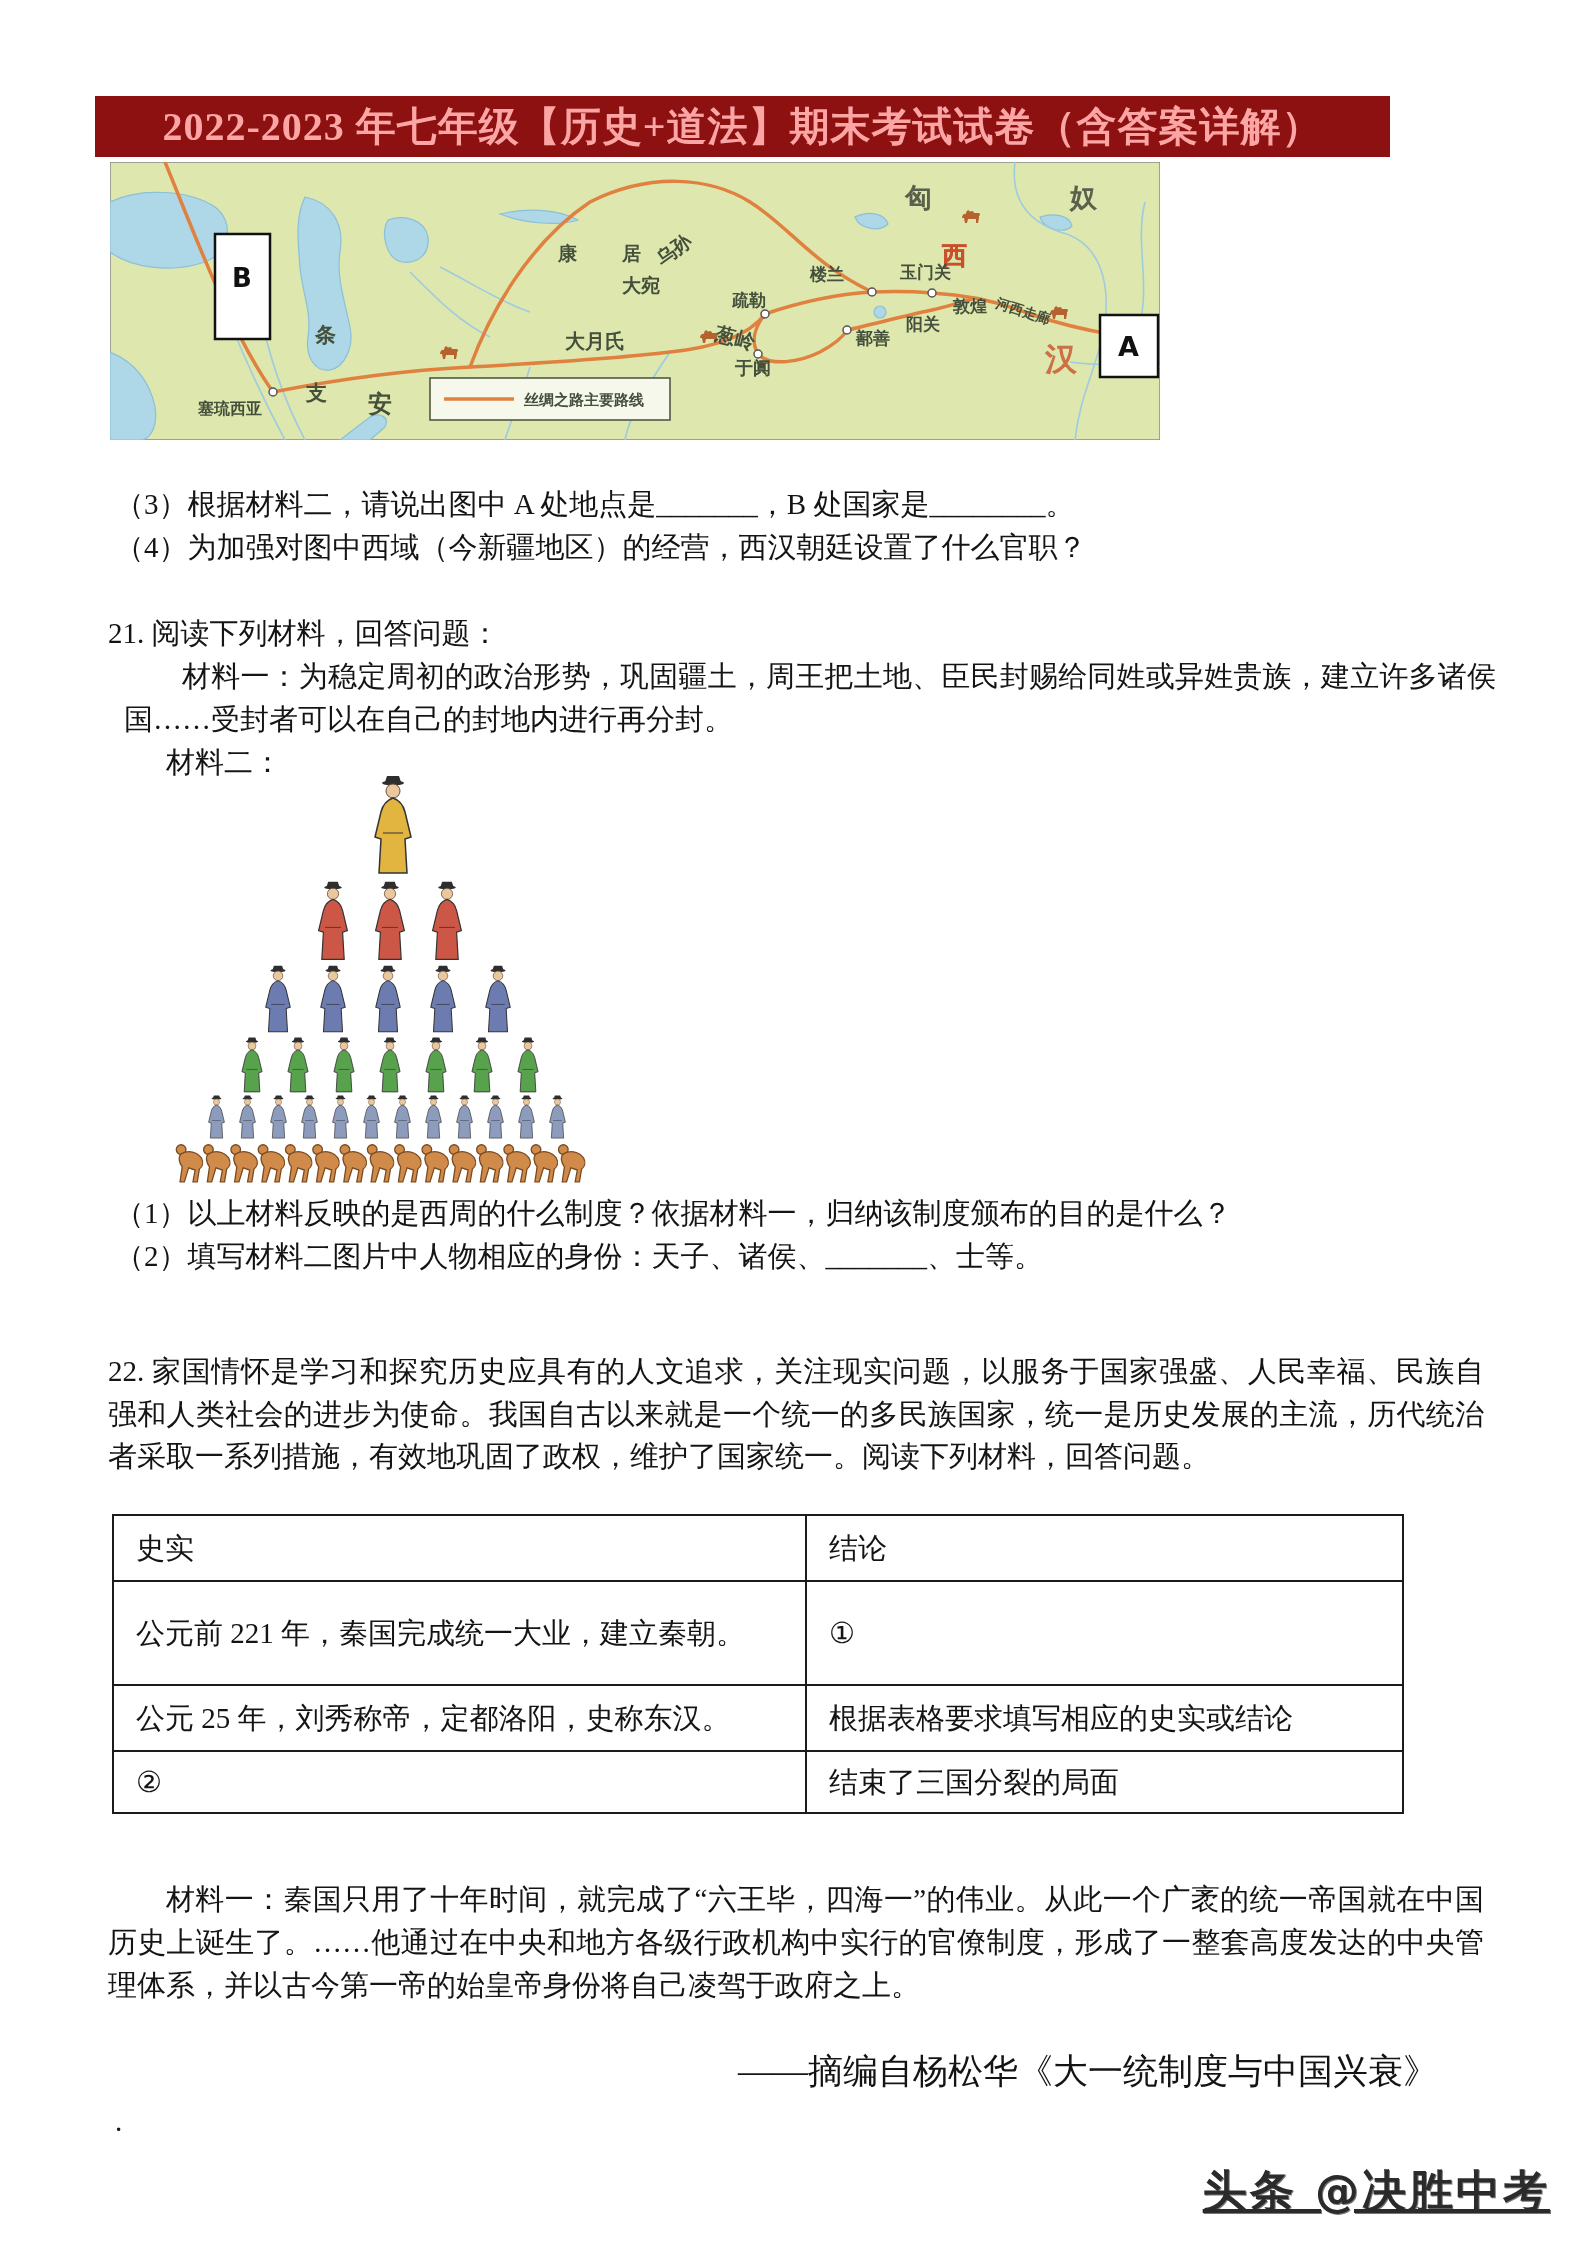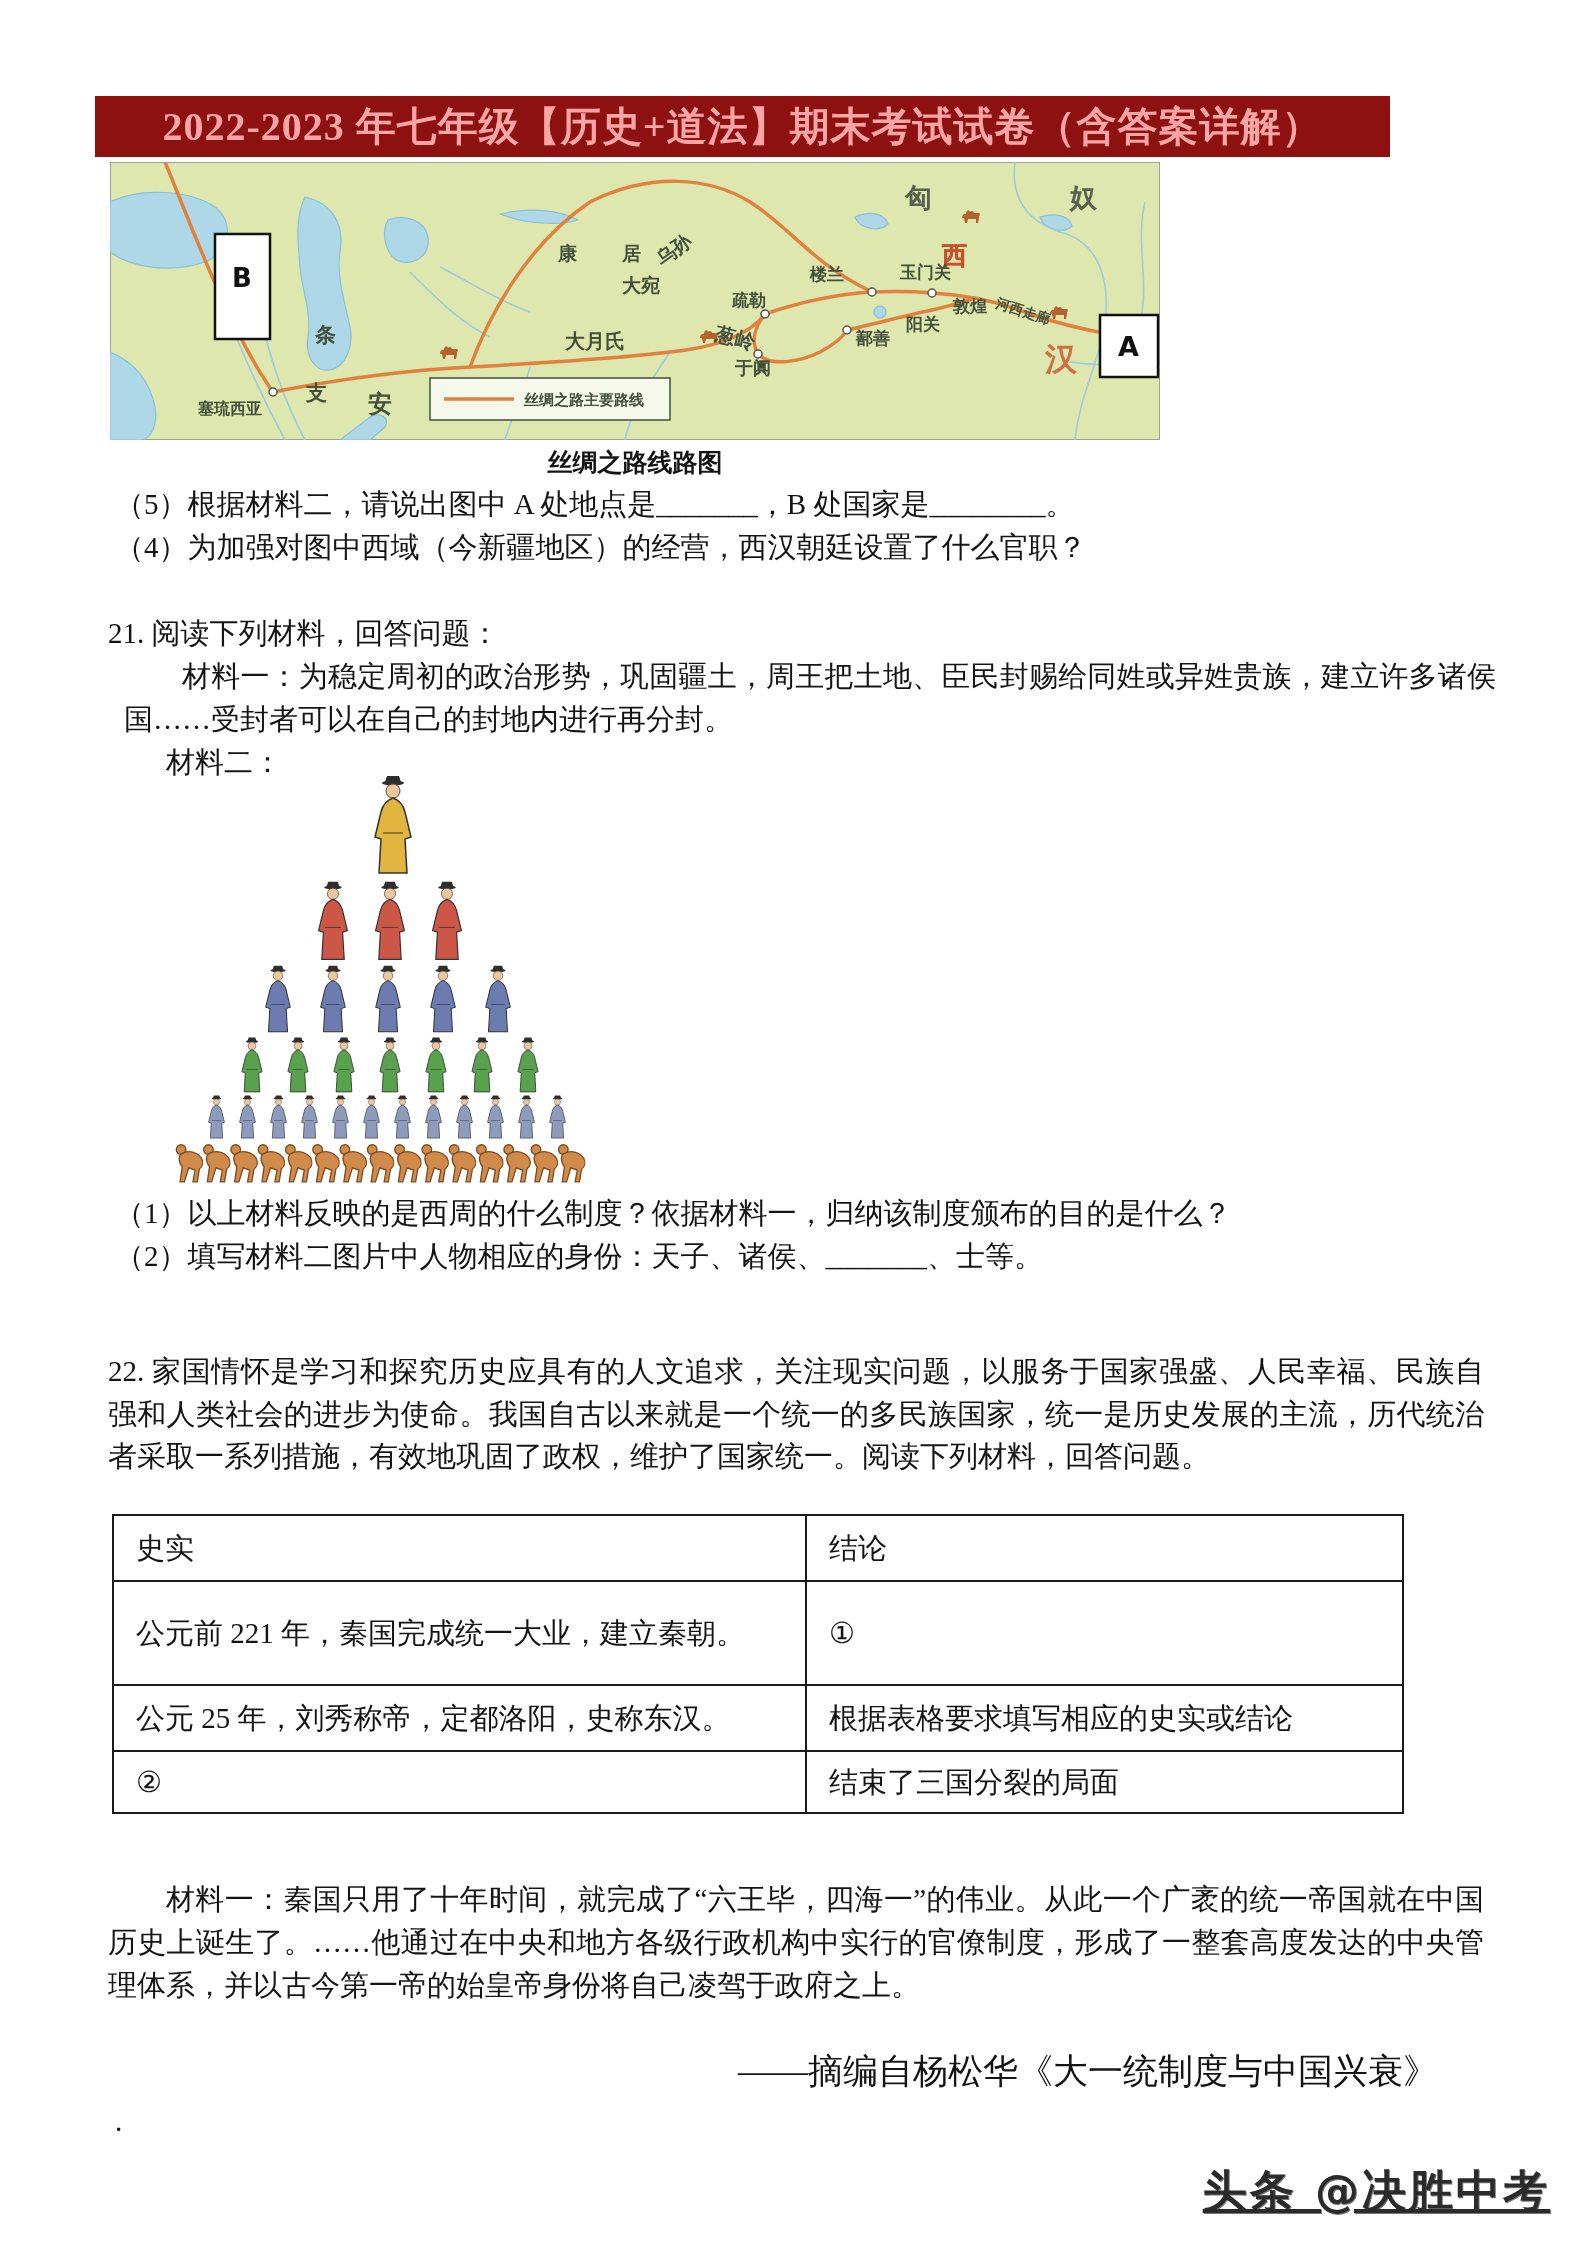--- a/index.html
+++ b/index.html
@@ -122,23 +122,22 @@
       <text x="1008" y="194" font-size="27" font-weight="bold" fill="#111" font-family="Liberation Serif,serif">A</text>
     </g>
 
     <g>
       <rect x="320" y="216" width="240" height="42" fill="#f6f8ec" stroke="#44503b" stroke-width="1.5"></rect>
       <line x1="334" y1="237" x2="404" y2="237" stroke="#e0813f" stroke-width="3.5"></line>
       <text x="414" y="243" font-size="15" font-weight="bold" fill="#44503b">丝绸之路主要路线</text>
     </g>
   </svg>
 
-  <div class="abs map-caption" style="left:110px;top:446px;width:1050px;">丝绸之路线路图</div>
-
-  <div class="abs body-text" style="left:115px;top:483px;width:1372px;">（5）根据材料二，请说出图中 A 处地点是_______，B 处国家是________。</div>
+
+  <div class="abs body-text" style="left:115px;top:483px;width:1372px;">（3）根据材料二，请说出图中 A 处地点是_______，B 处国家是________。</div>
   <div class="abs body-text" style="left:115px;top:526px;width:1372px;">（4）为加强对图中西域（今新疆地区）的经营，西汉朝廷设置了什么官职？</div>
 
   <div class="abs body-text" style="left:108px;top:612px;width:1372px;">21. 阅读下列材料，回答问题：</div>
   <div class="abs body-text indent" style="left:108px;top:655px;width:1372px;margin-left:16px;">材料一：为稳定周初的政治形势，巩固疆土，周王把土地、臣民封赐给同姓或异姓贵族，建立许多诸侯国……受封者可以在自己的封地内进行再分封。</div>
   <div class="abs body-text indent" style="left:108px;top:741px;width:1372px;">材料二：</div>
 
   <svg id="pyramid" class="abs" style="left:175px;top:775px;" width="415" height="412" viewBox="0 0 415 412">
     <defs>
       <g id="fig">
         <path d="M12,7 L28,7 L26,1 L14,1 Z" fill="#2e2e2e"></path>

